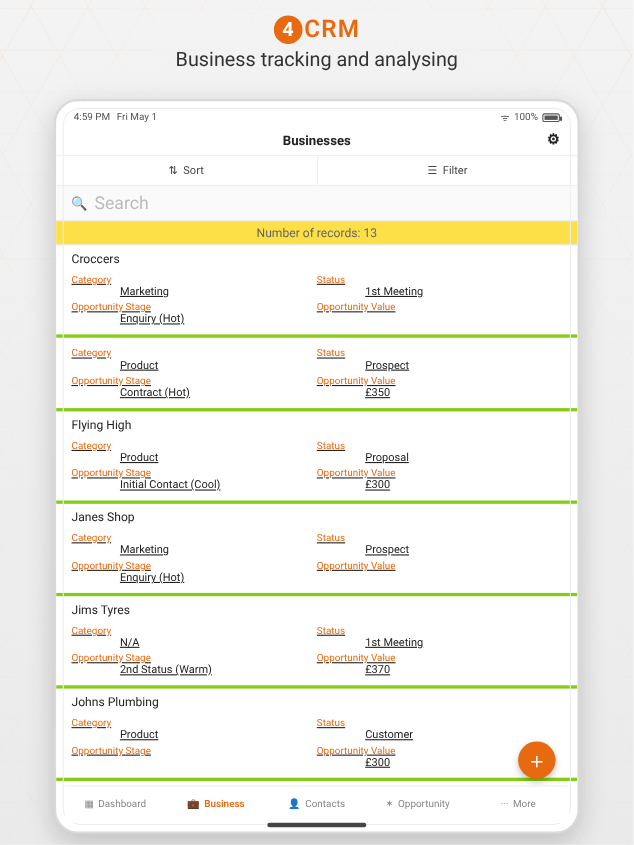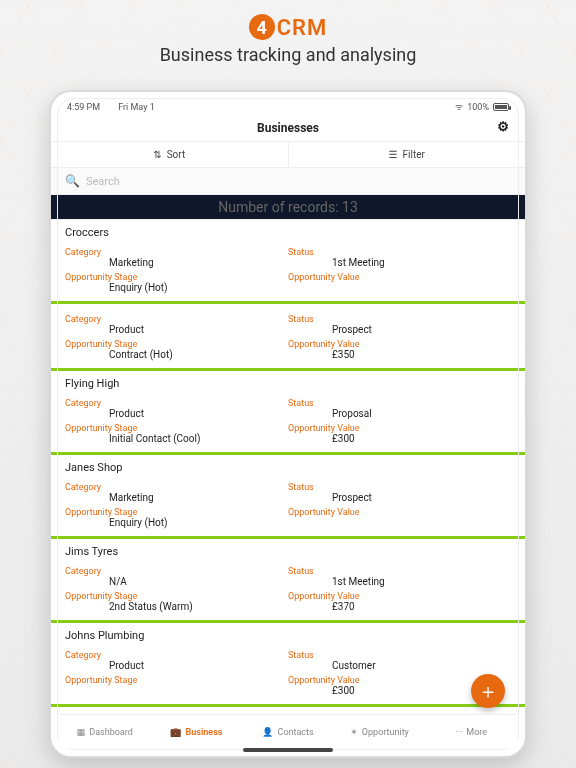--- a/index.html
+++ b/index.html
@@ -48,21 +48,21 @@
   }
   .device::before{
     content:"";position:absolute;inset:6px;border-radius:16px;border:1px solid #eee;pointer-events:none;
   }
   .side-btn{position:absolute;right:-4px;top:92px;width:4px;height:24px;background:#ccc;border-radius:2px;}
   .side-btn2{position:absolute;right:-4px;top:122px;width:4px;height:40px;background:#ccc;border-radius:2px;}
   .statusbar{
     display:flex;justify-content:space-between;align-items:center;
     padding:8px 16px 2px 16px;font-size:9px;color:#555;
   }
-  .status-left{display:flex;gap:18px;}
+  .status-left{display:flex;gap:6px;}
   .status-right{display:flex;gap:4px;align-items:center;}
   .wifi{font-size:9px;}
   .battery{width:16px;height:8px;border:1px solid #555;border-radius:2px;position:relative;}
   .battery::after{content:"";position:absolute;right:-3px;top:2px;width:2px;height:4px;background:#555;border-radius:1px;}
   .battery::before{content:"";position:absolute;left:1px;top:1px;bottom:1px;right:1px;background:#555;}
   .navtitle{
     text-align:center;font-size:12px;font-weight:700;padding:6px 0;position:relative;
   }
   .gear{position:absolute;right:16px;top:4px;font-size:13px;color:#222;}
   .toolbar{
@@ -70,29 +70,29 @@
   }
   .toolbar>div{
     flex:1;text-align:center;padding:7px 0;font-size:10px;color:#444;border-right:1px solid #eee;
     display:flex;align-items:center;justify-content:center;gap:5px;
   }
   .toolbar>div:last-child{border-right:none;}
   .searchrow{
     display:flex;align-items:center;gap:6px;padding:6px 14px;border-bottom:1px solid #eee;background:#fafafa;
   }
   .searchrow .mag{color:#888;font-size:12px;}
-  .searchrow .ph{color:#bbb;font-size:11px;}
+  .searchrow .ph{color:#bbb;font-size:16px;}
   .recordcount{
-    text-align:center;font-size:14px;color:#666;background:#0f172a;padding:4px 0;border-bottom:1px solid #eee;
+    text-align:center;font-size:11px;color:#666;background:#fde047;padding:4px 0;border-bottom:1px solid #eee;
   }
   .list{overflow:hidden;}
   .card{border-bottom:3px solid #84cc16;padding:6px 14px 8px 14px;}
   .card .name{font-size:11px;color:#222;margin-bottom:4px;}
   .row{display:flex;}
-  .col{flex:1;}
+  .col{flex:1;text-decoration:underline;}
   .lbl{font-size:9px;color:#e86a10;margin-top:4px;}
   .val{font-size:10px;color:#222;margin-top:0px;padding-left:44px;}
   .fab{
     position:absolute;right:20px;bottom:48px;width:34px;height:34px;border-radius:50%;
     background:#e86a10;color:white;display:flex;align-items:center;justify-content:center;font-size:20px;
     box-shadow:0 3px 6px rgba(0,0,0,0.25);
   }
   .tabbar{
     position:absolute;left:8px;right:8px;bottom:8px;height:34px;
     display:flex;border-top:1px solid #eee;background:#fff;

